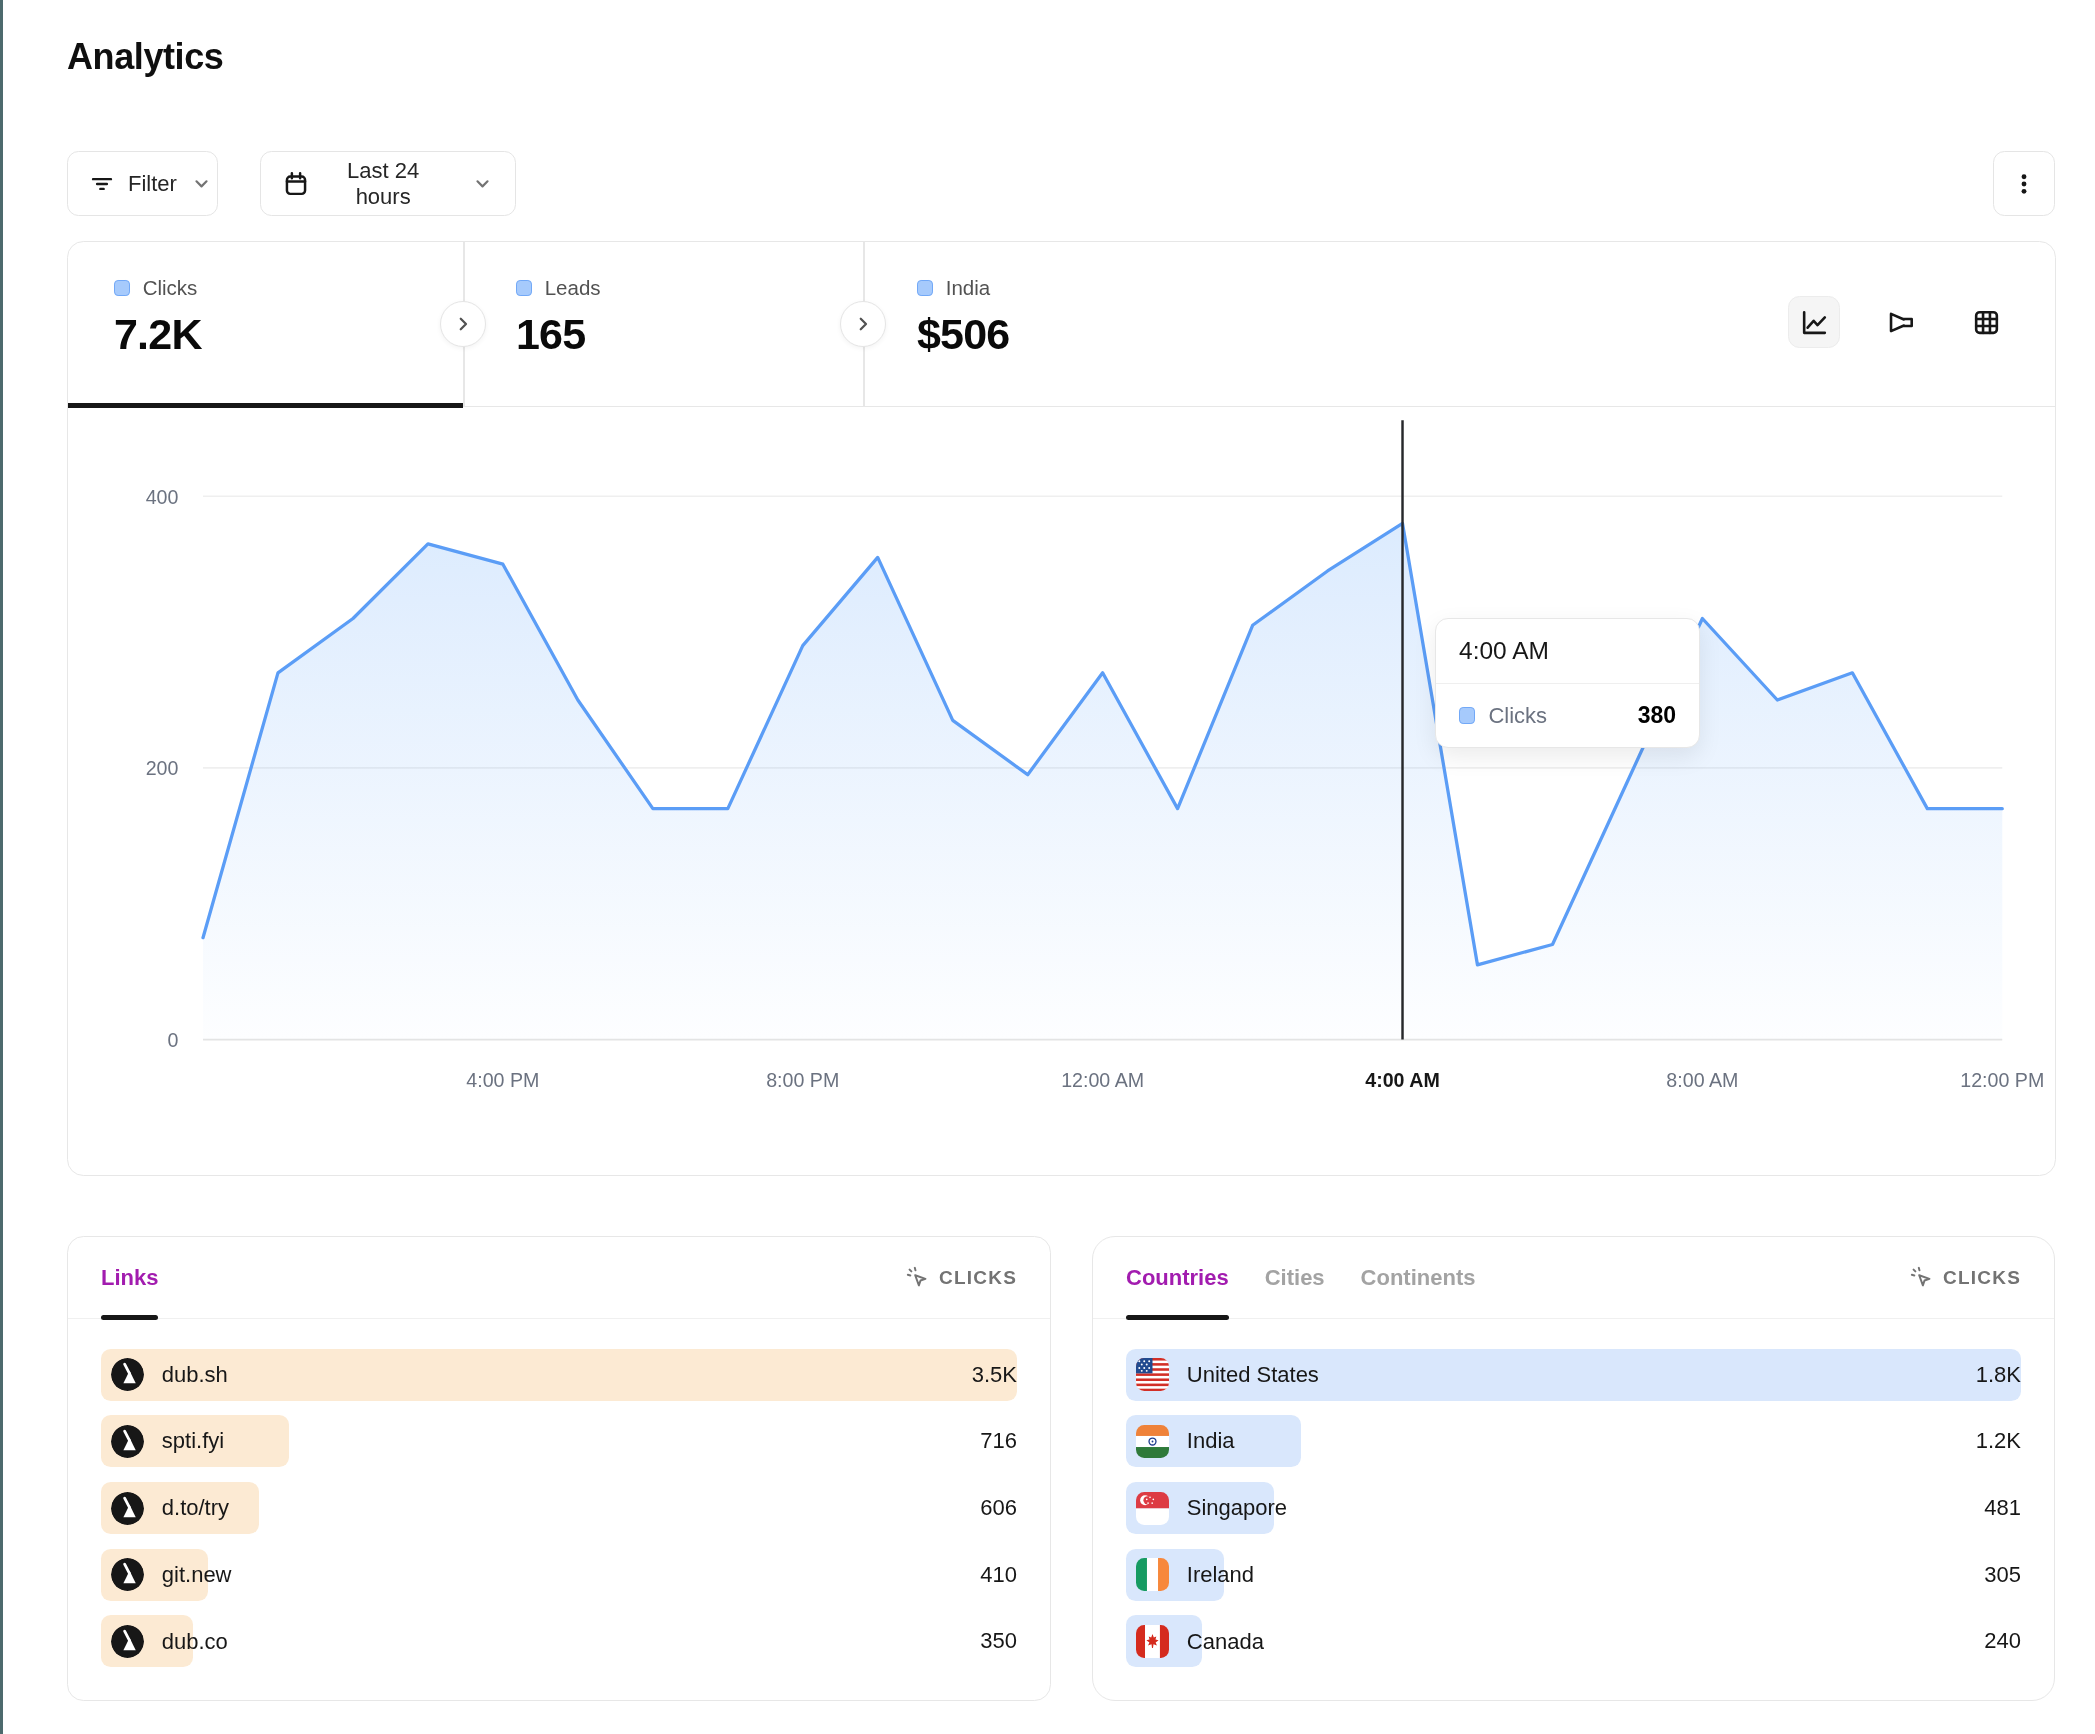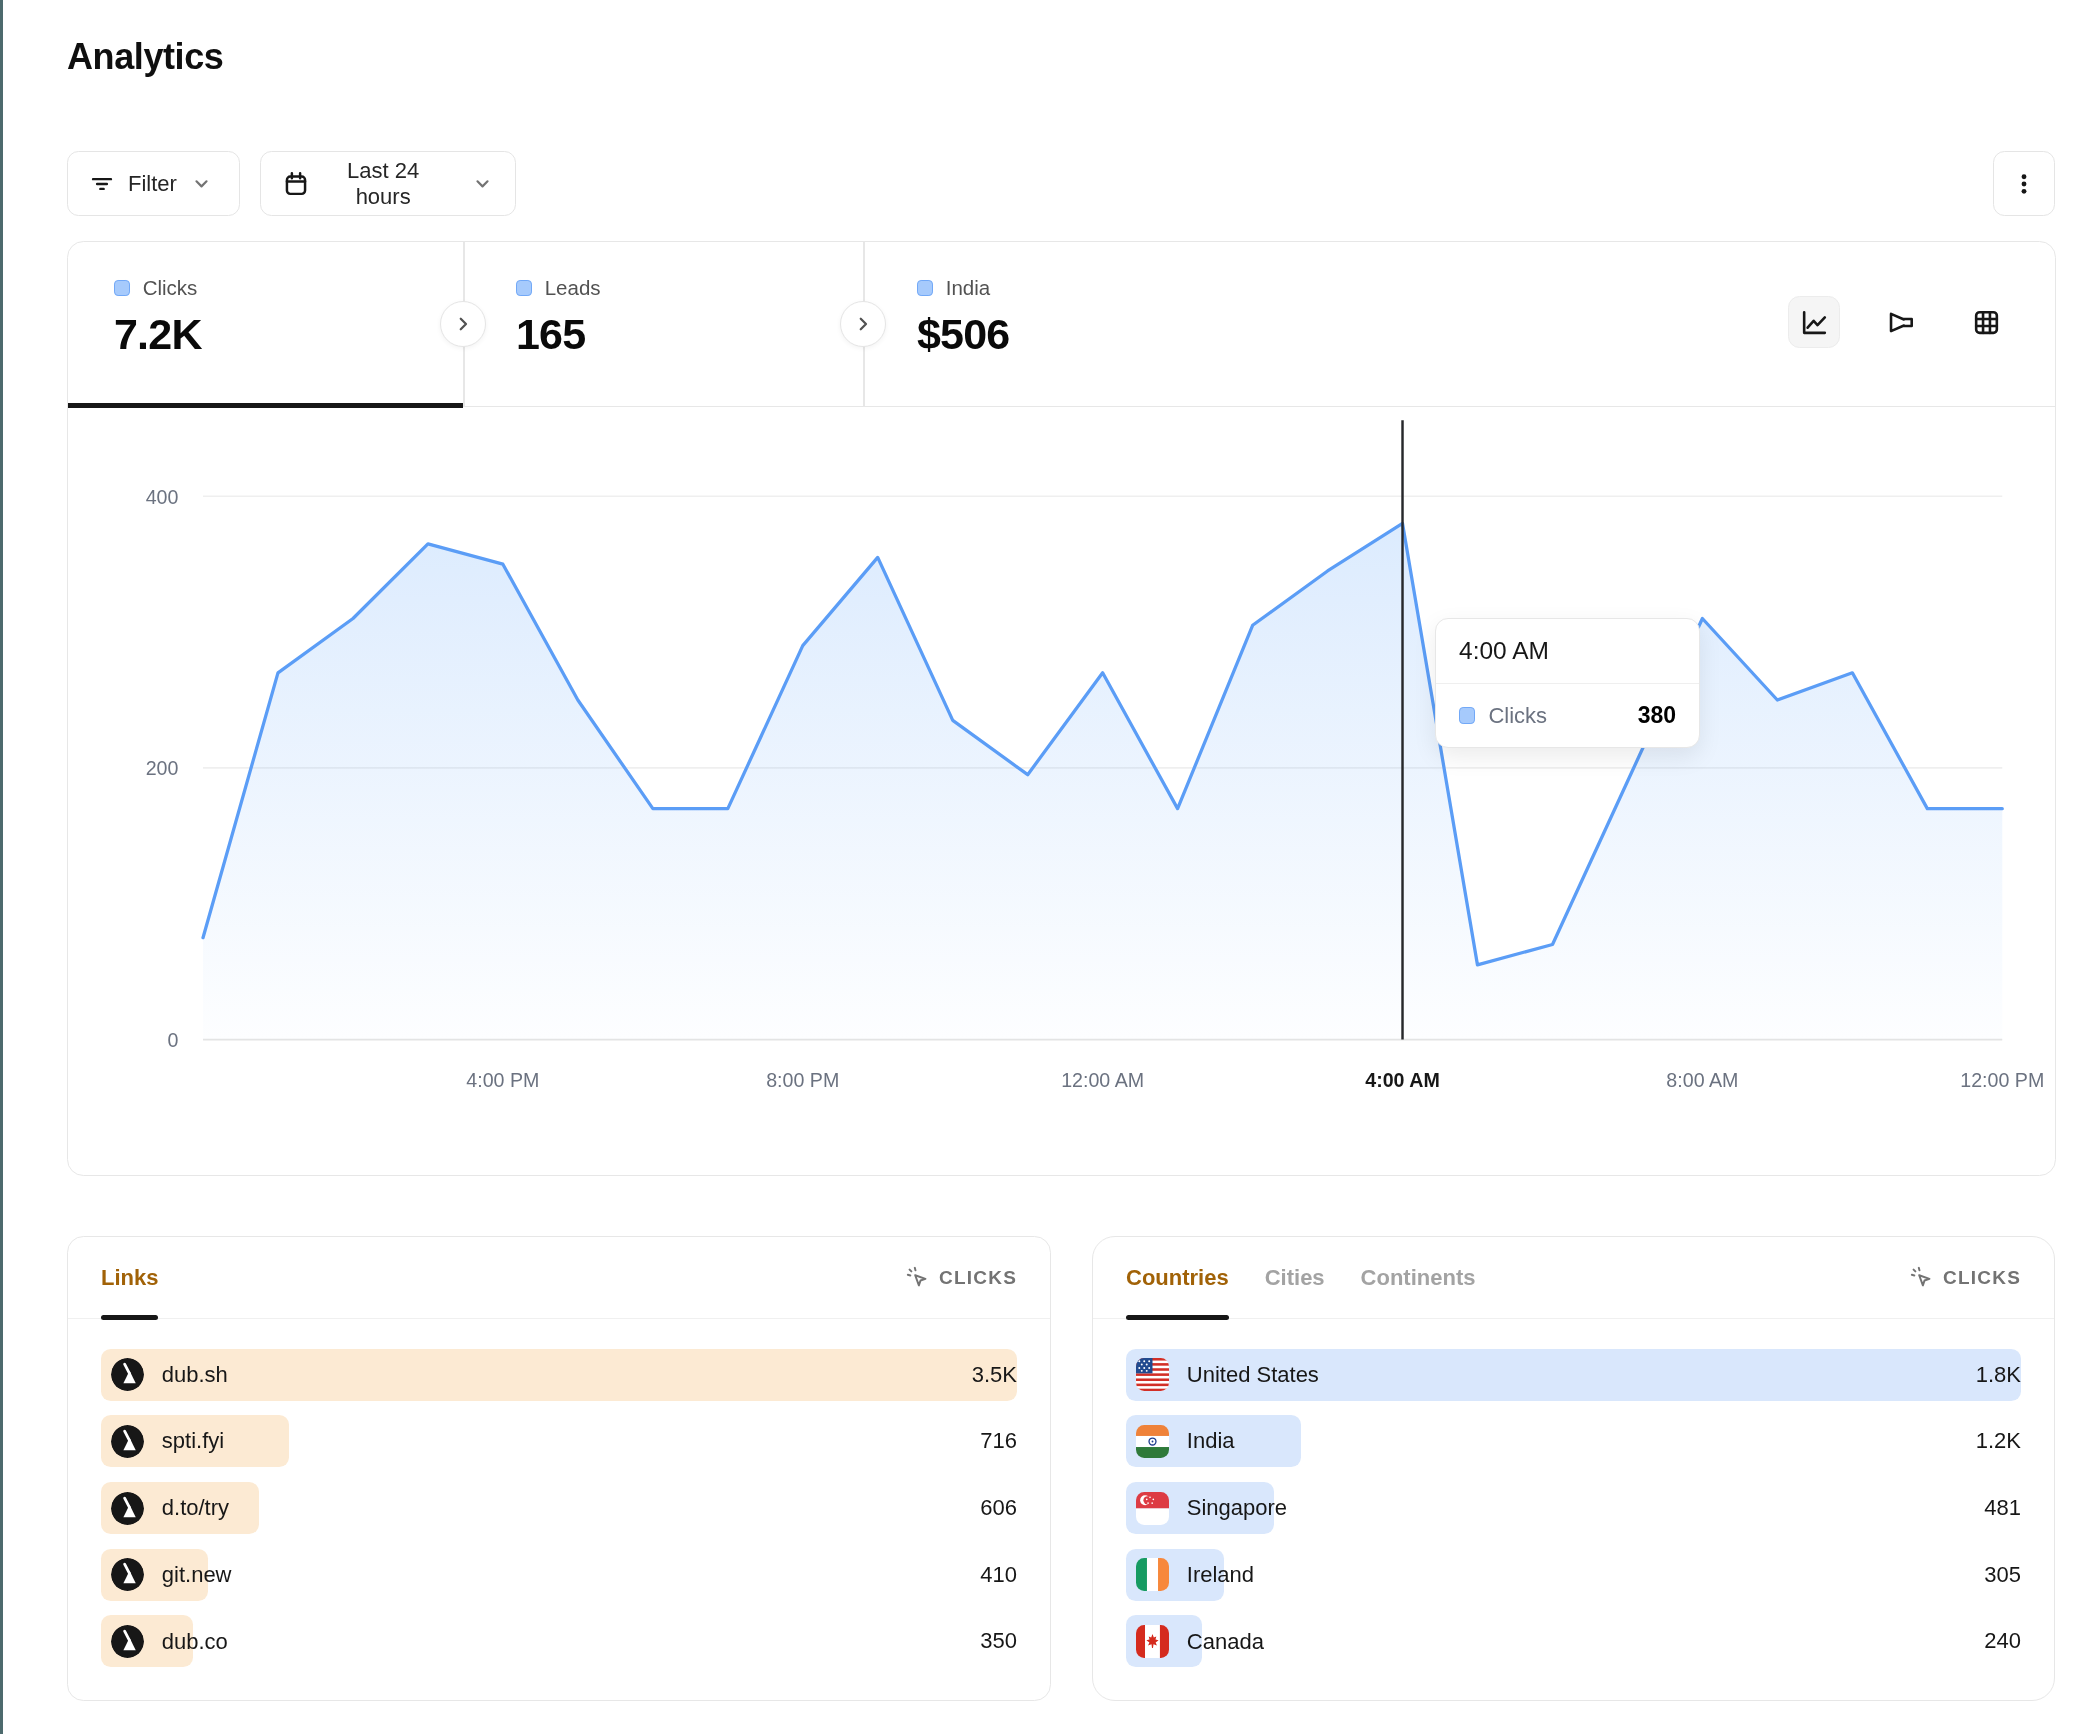--- a/index.html
+++ b/index.html
@@ -11,21 +11,21 @@
   .edge-strip { position:absolute; left:0; top:0; width:3.3px; height:1735px; background:#4d6a6d; }
 
   .page-title { position:absolute; left:67px; top:36px; font-size:36px; font-weight:800; color:#0f0f0f; letter-spacing:-0.4px; }
 
   
   .tbtn {
     position:absolute; top:151px; height:65px; background:#fff;
     border:1.6px solid #e5e5e5; border-radius:11.5px; display:flex; align-items:center;
     font-size:22px; font-weight:500; color:#262626; cursor:pointer;
   }
-  .btn-filter { left:67px; width:173px; padding:0 21px; gap:13px; }
+  .btn-filter { left:67px; width:151px; padding:0 21px; gap:13px; }
   .btn-date { left:260px; width:256px; padding:0 21px; gap:14.7px; }
   .btn-date .spacer { flex:1; }
   .btn-kebab { left:1993px; width:62px; justify-content:center; }
   .icon { display:inline-flex; align-items:center; justify-content:center; flex:none; }
 
   
   .main-card { position:absolute; left:67px; top:241px; width:1989px; height:935px; border:1.6px solid #e7e7e7; border-radius:16.4px; background:#fff; }
   .tabstrip { position:absolute; left:0; top:0; right:0; height:165px; border-bottom:1.6px solid #e7e7e7; }
   .tab-divider { position:absolute; top:0; bottom:0; width:1.6px; background:#e7e7e7; }
   .tab-divider.d1 { left:395px; } .tab-divider.d2 { left:795px; }
@@ -61,21 +61,21 @@
   .tt-row { padding:18px 23px; display:flex; align-items:center; gap:13px; }
   .tt-series { font-size:22px; color:#6b7280; }
   .tt-value { margin-left:auto; font-size:23px; font-weight:700; color:#000000; }
 
   
   .panel { position:absolute; top:1236px; height:465px; background:#fff; border:1.6px solid #e7e7e7; border-radius:16.4px; }
   .panel.links { left:67px; width:984px; }
   .panel.countries { left:1092px; width:963px;border-radius:23px; }
   .panel-header { position:relative; height:82px; padding:0 33px; display:flex; align-items:center; gap:36px; border-bottom:1.6px solid #f0f0f0; }
   .ptab { position:relative; height:100%; display:flex; align-items:center; font-size:22px; font-weight:600; color:#a3a3a3; cursor:pointer; }
-  .ptab.active { color:#a16207; }
+  .ptab.active { color:#a21caf; }
   .ptab.active::after { content:""; position:absolute; left:0; right:0; bottom:-1.6px; height:4.9px; background:#171717; border-radius:2.5px; }
   .metric-col { margin-left:auto; display:flex; align-items:center; gap:9.8px; color:#737373; font-size:19px; font-weight:600; letter-spacing:1.2px; cursor:pointer; }
   .rows { padding:29.5px 33px 0; display:flex; flex-direction:column; gap:14.7px; }
   .row { position:relative; height:52px; cursor:pointer; }
   .row-bar { position:absolute; left:0; top:0; height:52px; border-radius:9.8px; }
   .links .row-bar { background:#fcead3; }
   .countries .row-bar { background:#d9e7fc; }
   .row-inner { position:absolute; left:9.8px; top:9.8px; height:33px; display:flex; align-items:center; gap:18px;text-align:right; }
   .row-label { font-size:22px; color:#171717; white-space:nowrap; }
   .row-value { position:absolute; right:0; top:0; height:52px; display:flex; align-items:center; font-size:22px; font-weight:500; color:#171717; }

